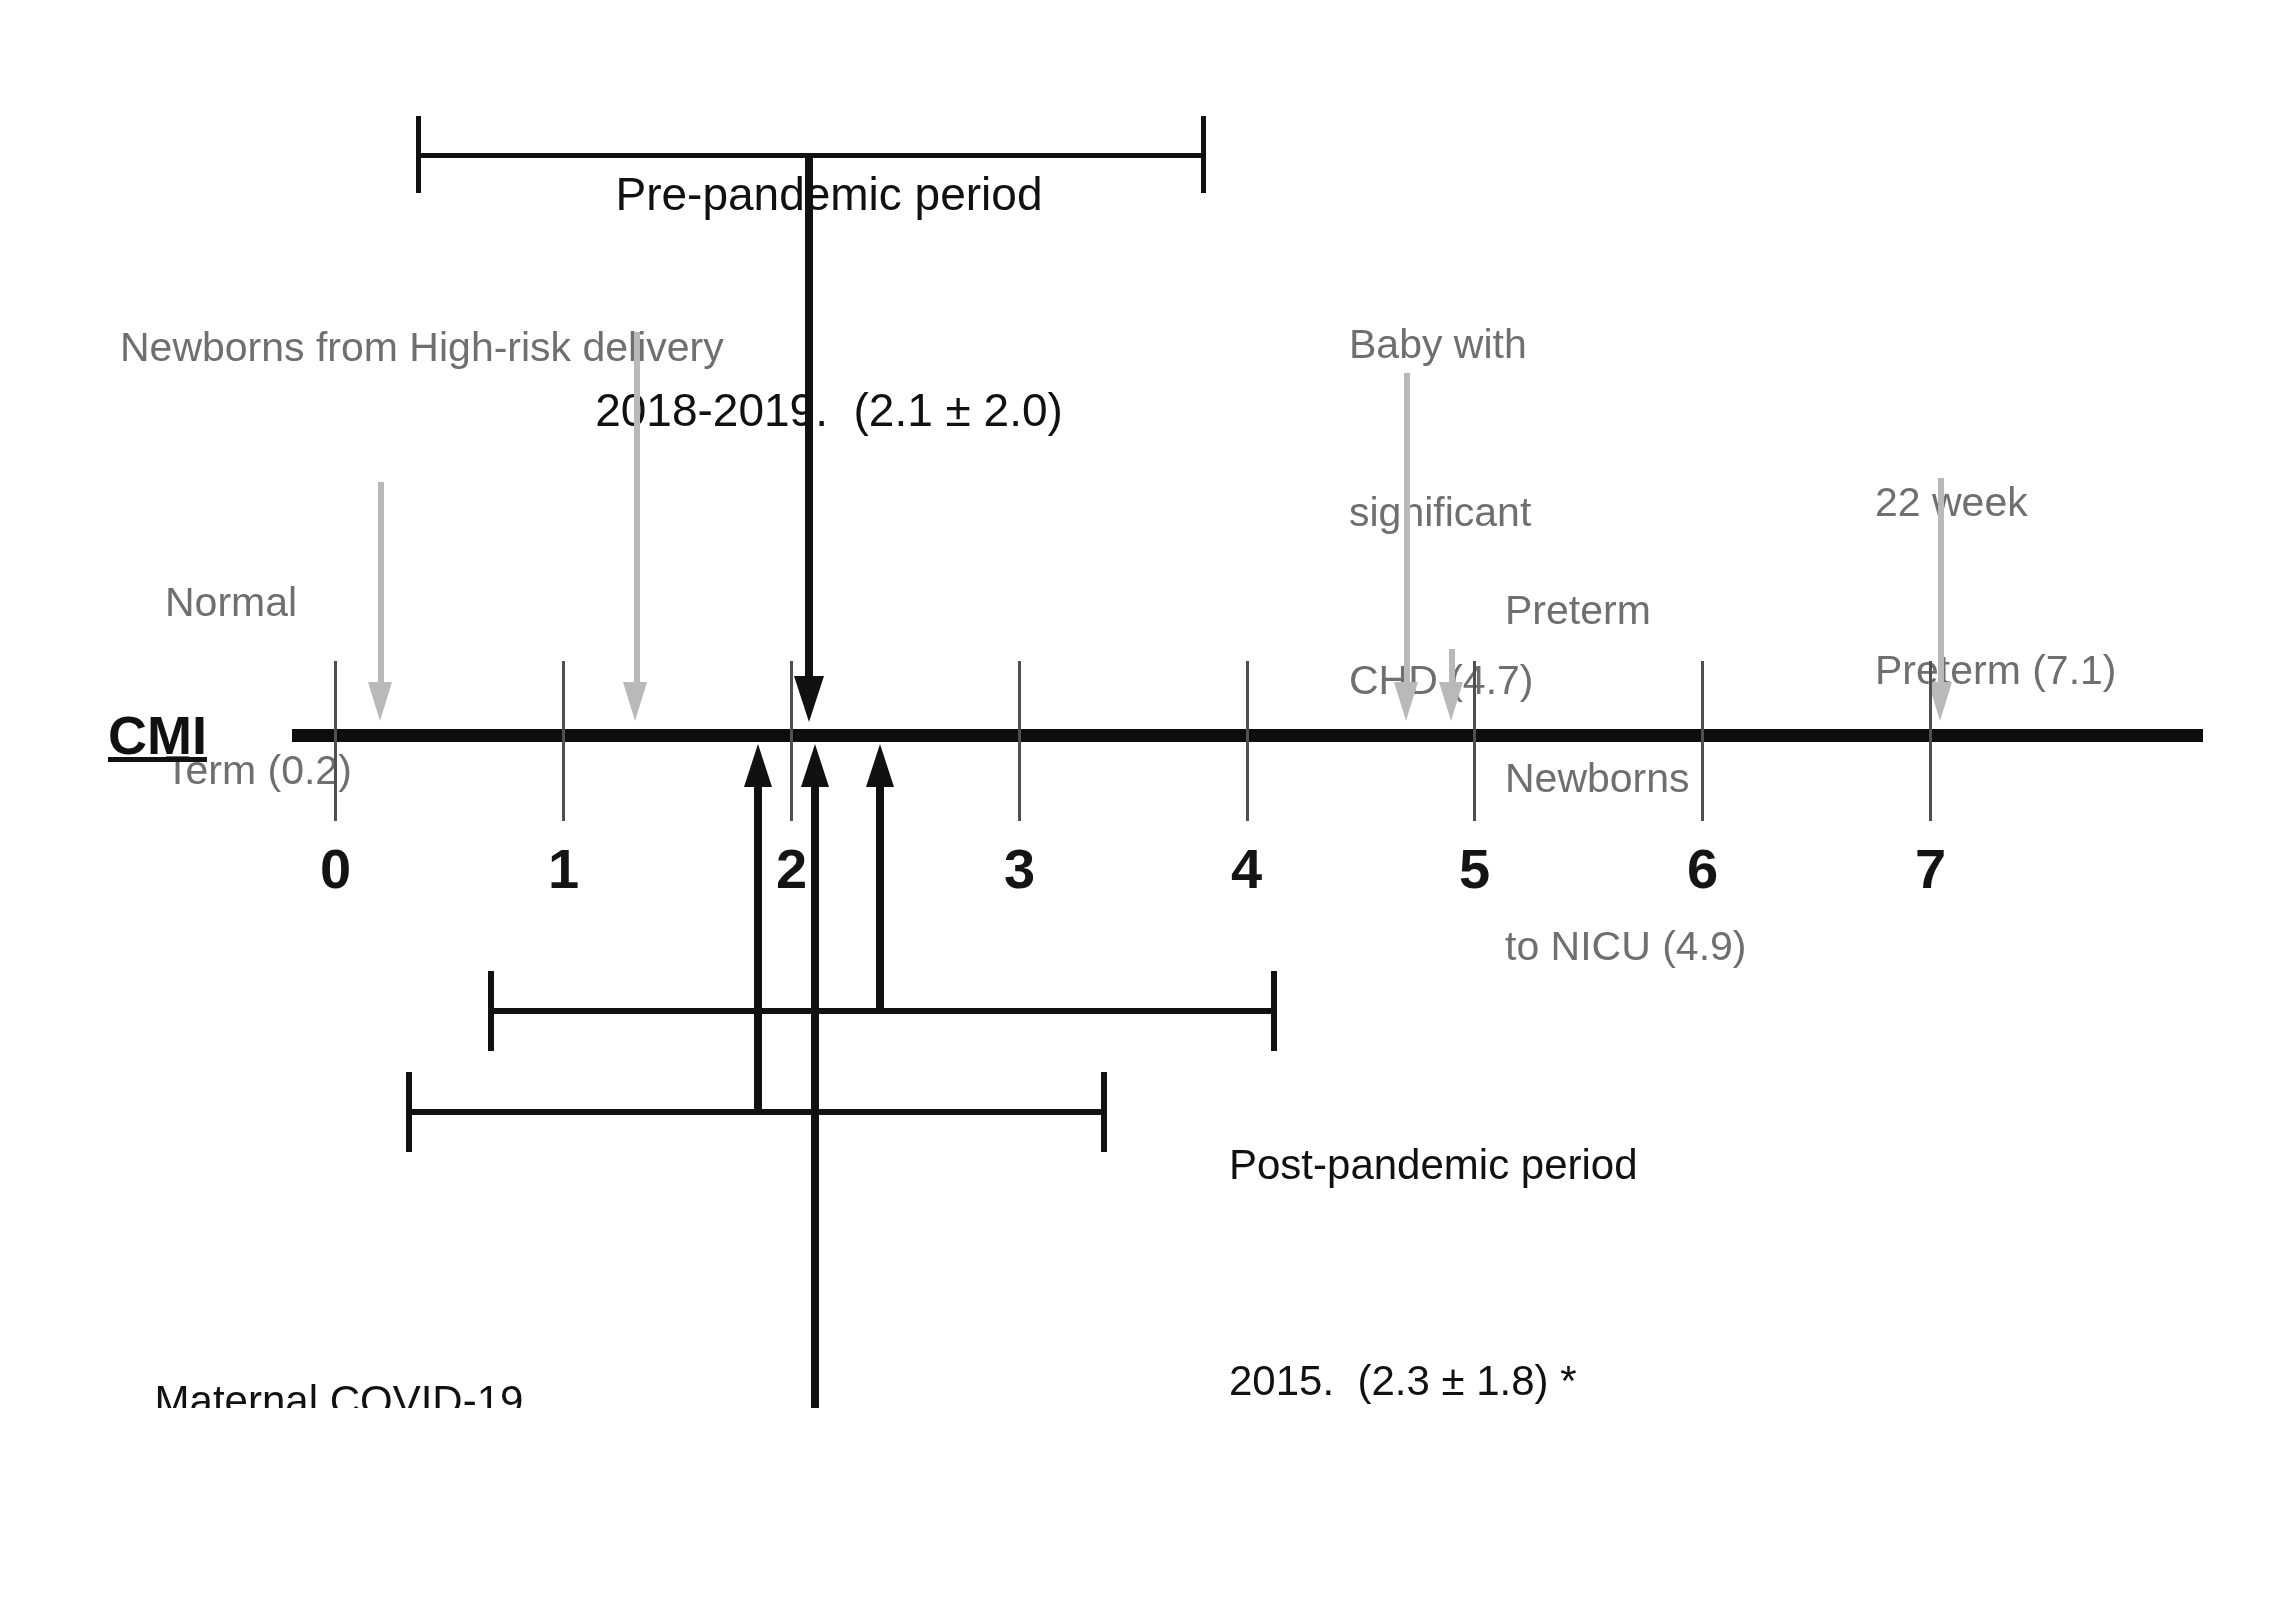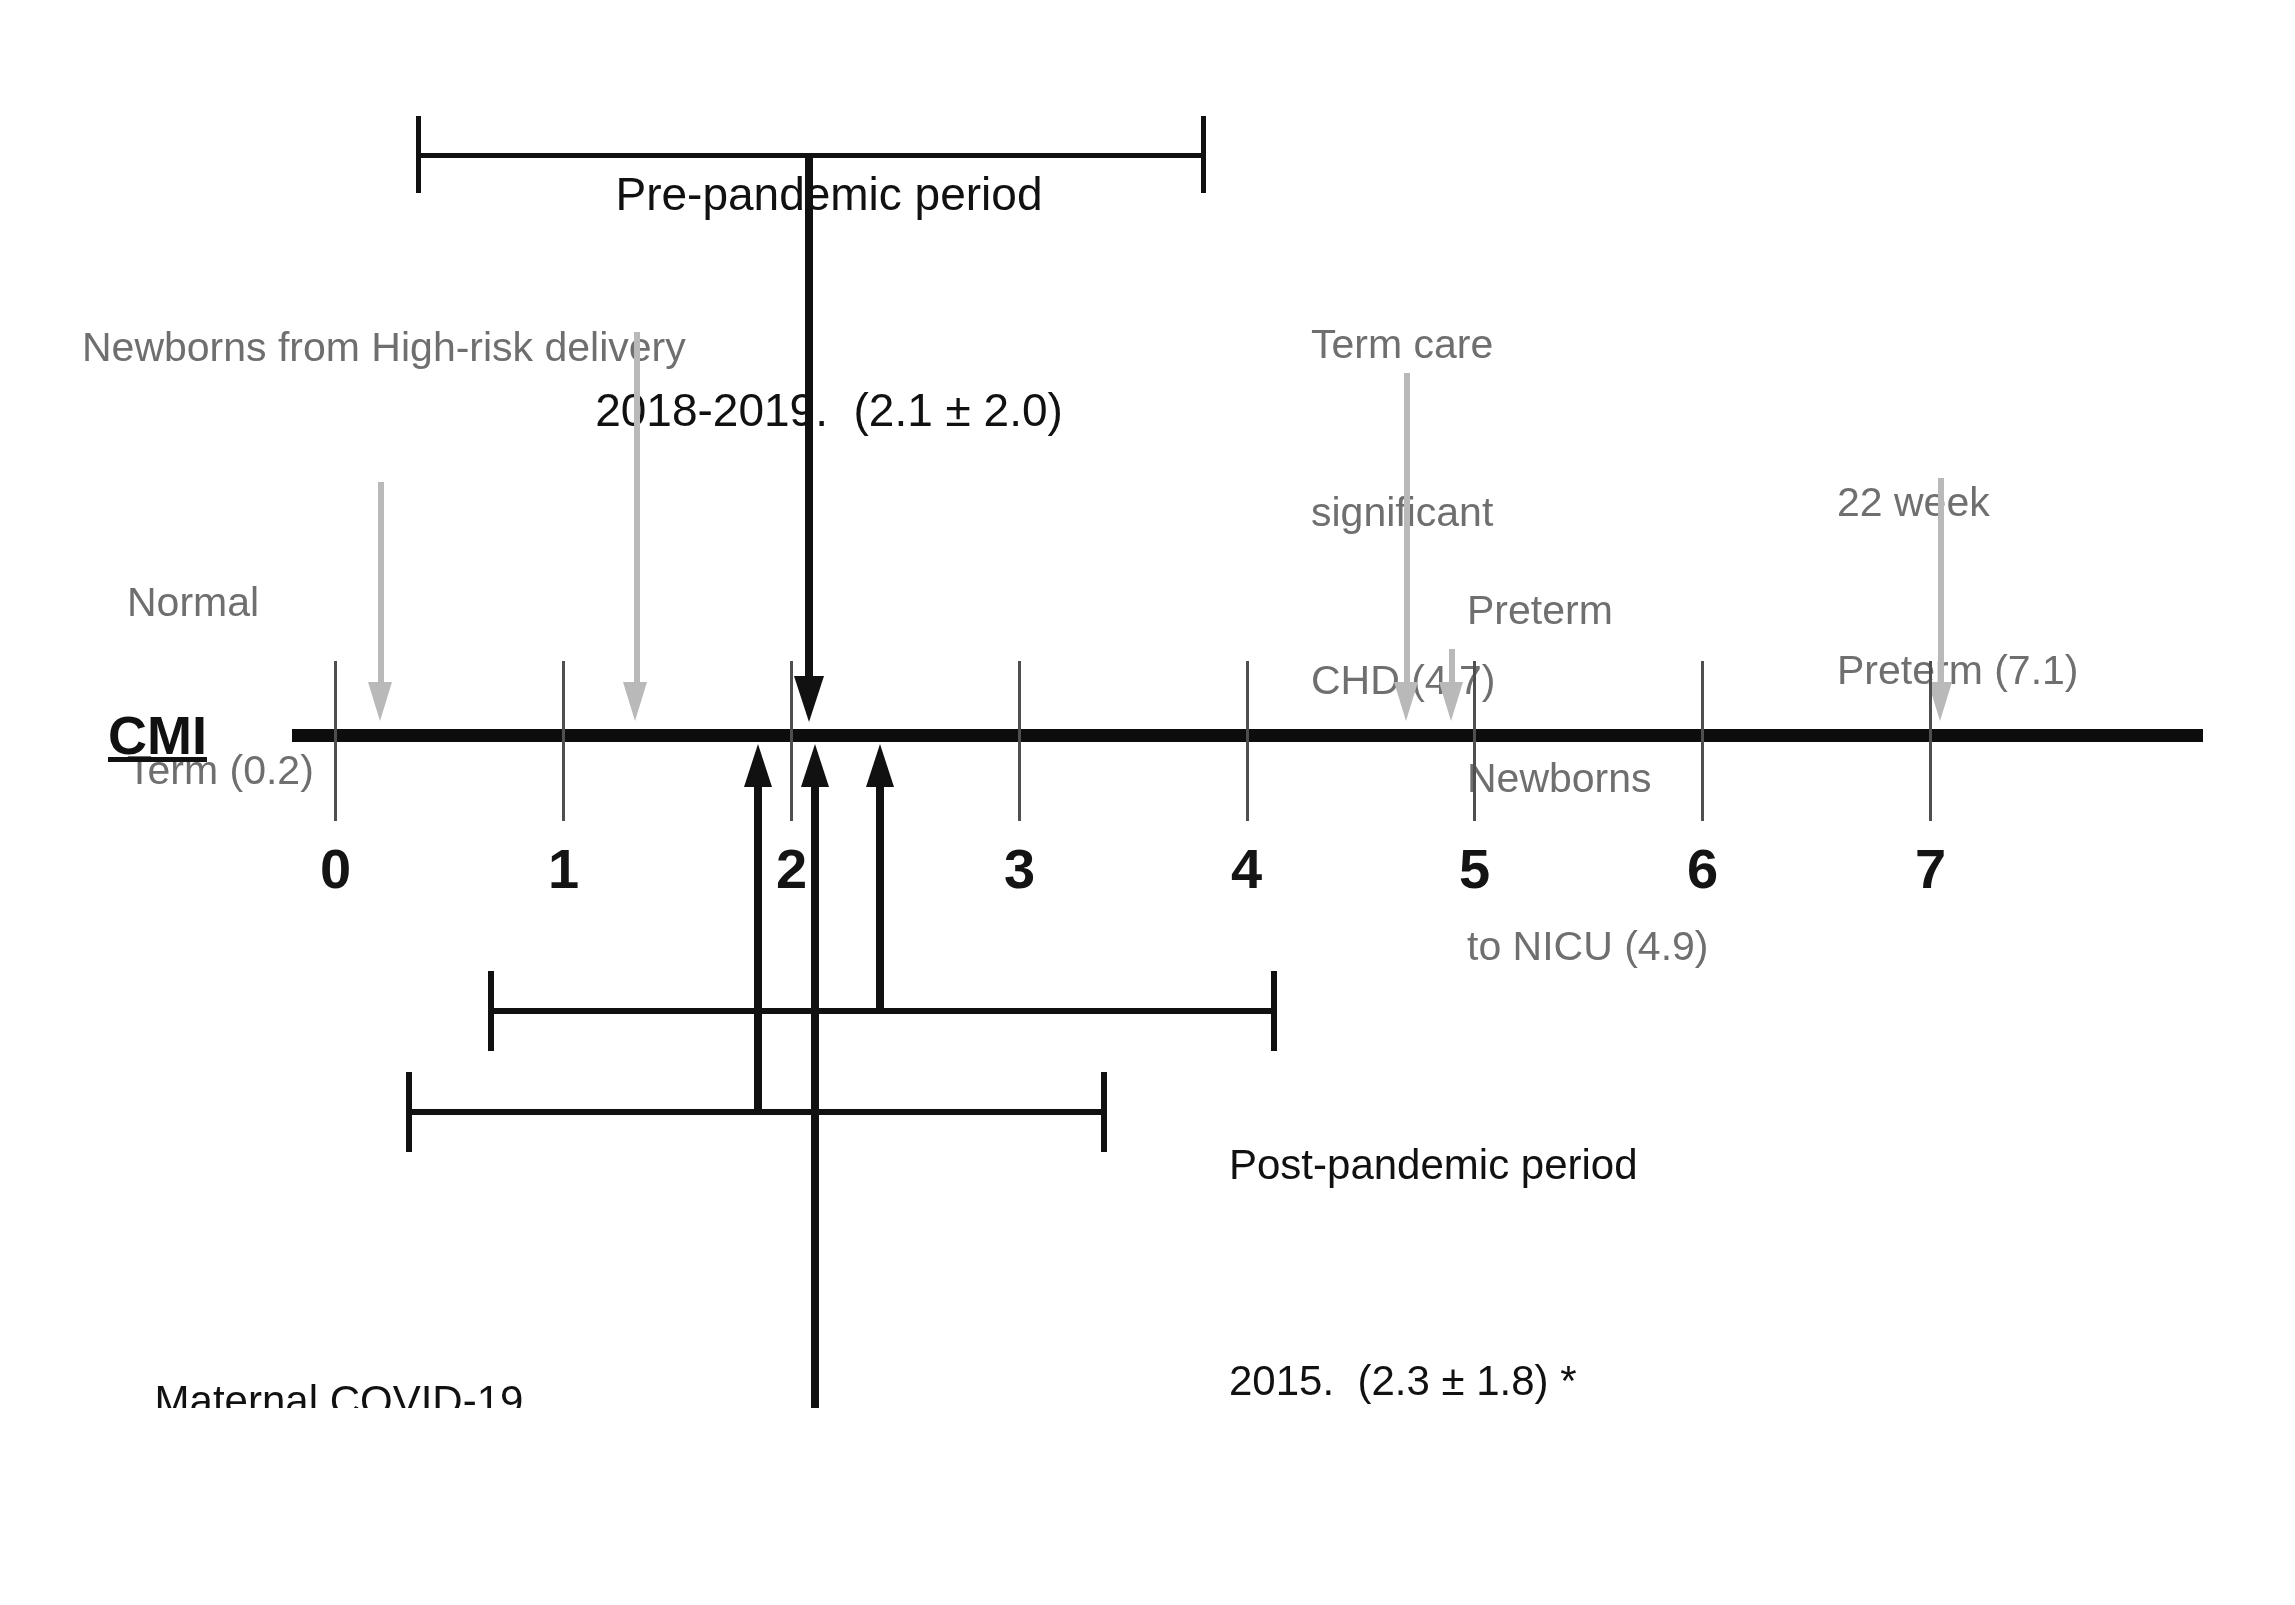--- a/index.html
+++ b/index.html
@@ -10,21 +10,21 @@
     font-family:"Liberation Sans", sans-serif;
     overflow:hidden;
   }
   
   .axis-line{position:absolute;background:#0d0d0d;}
   .tick{position:absolute;width:2.5px;top:661px;height:160px;background:#4f4f4f;}
   .num{position:absolute;top:837px;width:89px;text-align:center;
        font-size:56px;font-weight:700;color:#141414;line-height:63px;}
   .cmi{position:absolute;left:108px;top:704px;font-size:54px;font-weight:700;color:#111;text-decoration:underline;}
   
-  .glabel{position:absolute;color:#6f6f6f;font-size:41px;line-height:56px;white-space:pre;}
+  .glabel{position:absolute;color:#6f6f6f;font-size:41px;line-height:56px;white-space:pre;margin-left:38px;}
   .gstem{position:absolute;width:5.7px;background:#b9b9b9;}
   .ghead{position:absolute;width:0;height:0;
          border-left:12.7px solid transparent;border-right:12.7px solid transparent;
          border-top:39px solid #b9b9b9;}
   
   .bline{position:absolute;background:#111;}
   .downhead{position:absolute;width:0;height:0;
             border-left:15px solid transparent;border-right:15px solid transparent;
             border-top:46px solid #111;}
   .uphead{position:absolute;width:0;height:0;
@@ -54,21 +54,21 @@
   <div class="downhead" style="left:794px;top:676px;"></div>
 
   <div class="glabel" style="left:127px;top:462px;">
     <div>Normal</div>
     <div>Term (0.2)</div>
   </div>
   <div class="glabel" style="left:82px;top:207px;">
     <div>Newborns from High-risk delivery</div>
   </div>
   <div class="glabel" style="left:1311px;top:204px;">
-    <div>Term care</div>
+    <div>Baby with</div>
     <div>significant</div>
     <div>CHD (4.7)</div>
   </div>
   <div class="glabel" style="left:1467px;top:470px;">
     <div>Preterm</div>
     <div>Newborns</div>
     <div>to NICU (4.9)</div>
   </div>
   <div class="glabel" style="left:1837px;top:362px;">
     <div>22 week</div>

